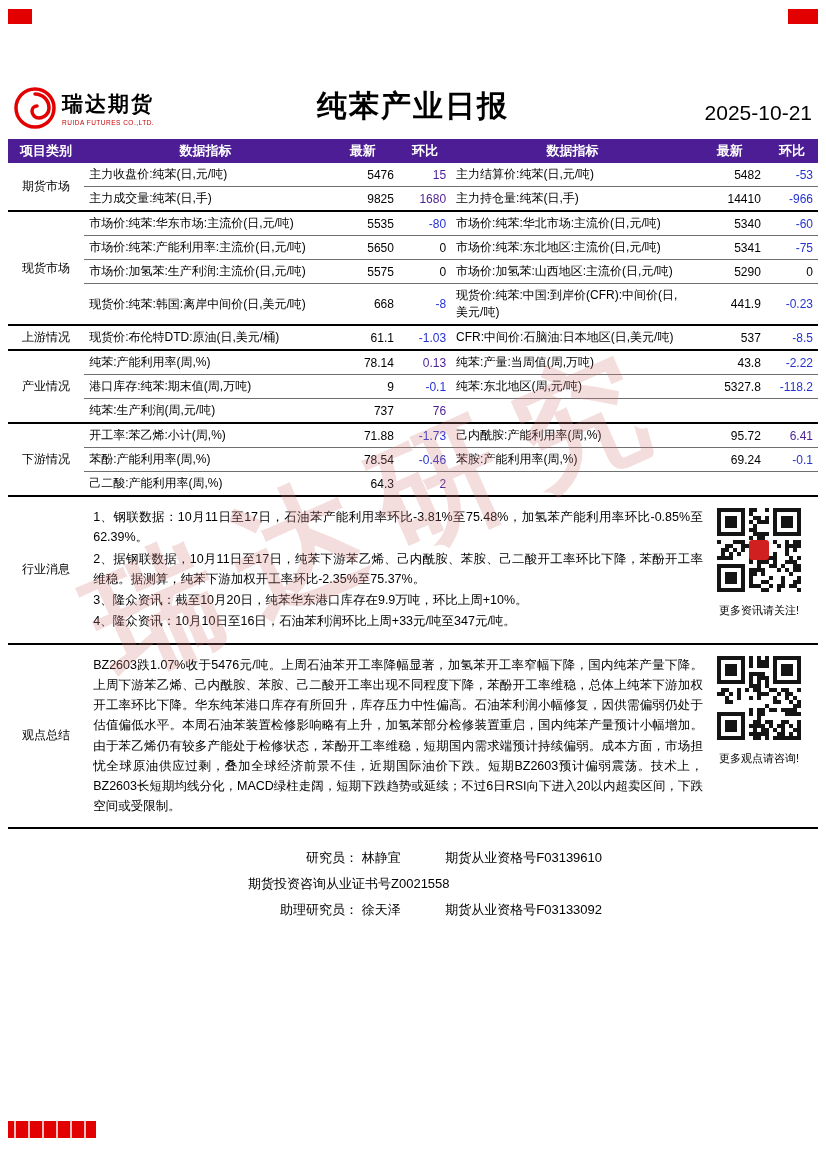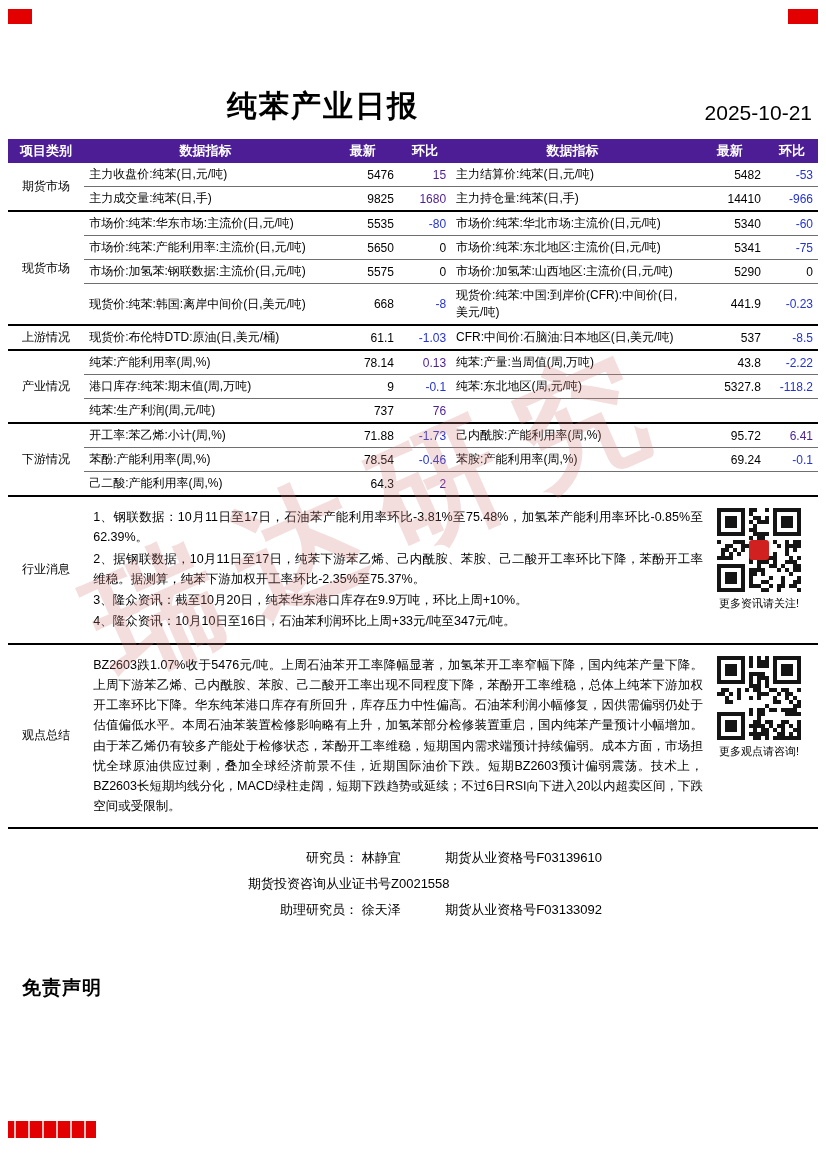--- a/index.html
+++ b/index.html
@@ -27,21 +27,21 @@
   td.val, td.chg { text-align:right; padding-right:12px; font-size:12.5px; }
   td.chg.pos { color:#4c1d95; }
   td.chg.neg { color:#2433d2; }
   tr.sec-end td { border-bottom:2px solid #000000; }
   td.txtcell { padding:0; }
   .txtflex { display:flex; align-items:flex-start; }
   .txtbody { flex:1; font-size:12.5px; line-height:1.62; text-align:justify; padding:7px 6px 7px 4px; }
   .txtbody .news-line { margin-bottom:1px; }
   .qrcol { width:104px; flex:0 0 auto; text-align:center; padding:8px 4px 6px 0; }
   .qrcol svg { width:84px; height:84px; display:block; margin:0 auto; }
-  .qrcap { font-size:11px; margin-top:4px; white-space:nowrap; }
+  .qrcap { font-size:11px; margin-top:11px; white-space:nowrap; }
 
   .researchers { margin:16px 0 0 248px; font-size:13px; }
   .r-row { line-height:2.0; }
   .r-label { display:inline-block; width:110px; text-align:right; font-weight:normal; }
   .r-name { display:inline-block; width:80px; }
   .r-cert { display:inline-block; width:222px; }
 
   .disclaimer { margin:52px 22px 0 22px; }
   .disclaimer h2 { font-size:19px; font-weight:bold; margin-bottom:16px; letter-spacing:1px; }
   .disclaimer p { font-size:13.5px; line-height:1.95; text-align:justify; text-indent:2em; }
@@ -58,20 +58,30 @@
 <body>
 
 <div class="page">
 
   <div class="corner-bar left"></div>
   <div class="corner-bar right"></div>
 
   <div class="watermark">瑞达研究</div>
 
   <div class="header">
+    <div class="brand">
+      <svg class="brand-mark" viewBox="0 0 42 42">
+        <circle cx="21" cy="21" r="19" fill="none" stroke="#e30000" stroke-width="3.5"></circle>
+        <path d="M21 7 A14 14 0 0 1 35 21 A10 10 0 0 1 25 31 A7 7 0 0 1 18 24 A5 5 0 0 1 23 19" fill="none" stroke="#e30000" stroke-width="3.5" stroke-linecap="round"></path>
+      </svg>
+      <div class="brand-text">
+        <div class="cn">瑞达期货</div>
+        <div class="en">RUIDA FUTURES CO.,LTD.</div>
+      </div>
+    </div>
     <div class="title">纯苯产业日报</div>
     <div class="date">2025-10-21</div>
   </div>
 
   <table class="report">
     <colgroup>
       <col style="width:76px">
         <col style="width:242px">
         <col style="width:72px">
         <col style="width:52px">
@@ -119,21 +129,21 @@
         </tr>
         <tr>
           <td class="lbl">市场价:纯苯:产能利用率:主流价(日,元/吨)</td>
           <td class="val">5650</td>
           <td class="chg">0</td>
           <td class="lbl">市场价:纯苯:东北地区:主流价(日,元/吨)</td>
           <td class="val">5341</td>
           <td class="chg neg">-75</td>
         </tr>
         <tr>
-          <td class="lbl">市场价:加氢苯:钢联数据:主流价(日,元/吨)</td>
+          <td class="lbl">市场价:加氢苯:生产利润:主流价(日,元/吨)</td>
           <td class="val">5575</td>
           <td class="chg">0</td>
           <td class="lbl">市场价:加氢苯:山西地区:主流价(日,元/吨)</td>
           <td class="val">5290</td>
           <td class="chg">0</td>
         </tr>
         <tr class="sec-end">
           <td class="lbl">现货价:纯苯:韩国:离岸中间价(日,美元/吨)</td>
           <td class="val">668</td>
           <td class="chg neg">-8</td>
@@ -506,18 +516,17 @@
       <span class="r-cert">期货投资咨询从业证书号Z0021558</span>
     </div>
     <div class="r-row">
       <span class="r-label">助理研究员：</span>
       <span class="r-name">徐天泽</span>
       <span class="r-cert">期货从业资格号F03133092</span>
     </div>
   </div>
 
   <div class="disclaimer">
-    <h2>免责声明</h2>
   </div>
 
   <div class="footer-badge"></div>
 
 </div>
 
 </body></html>

